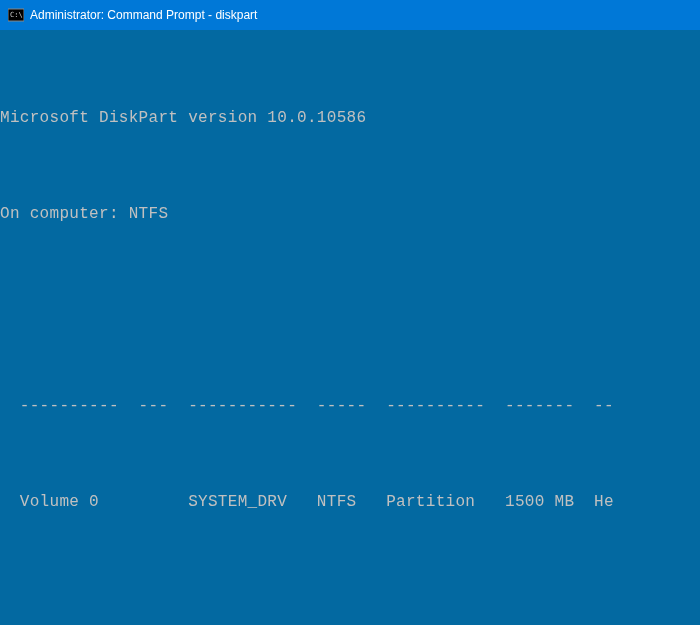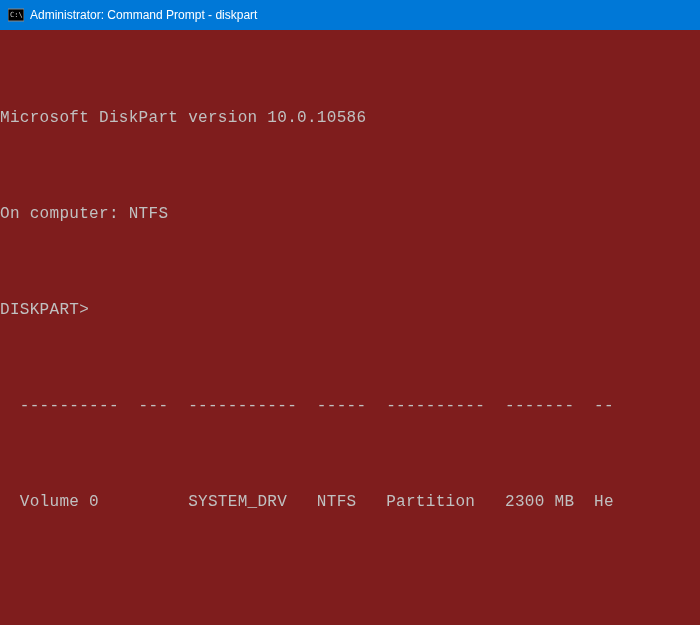--- a/index.html
+++ b/index.html
@@ -30,21 +30,21 @@
       margin-right: 6px;
       display: flex;
       align-items: center;
       justify-content: center;
     }
     .titlebar-icon svg {
       width: 16px;
       height: 16px;
     }
     .terminal {
-      background: #7f1d1d;
+      background: #0369a1;
       color: #c0c0c0;
       padding: 4px 4px 4px 0;
       font-size: 16px;
       line-height: 1.5;
       white-space: pre;
       letter-spacing: 0.3px;
       font-family: Consolas, 'Courier New', monospace;
       height: calc(100% - 30px);
       overflow: hidden;
     }
@@ -67,25 +67,25 @@
   </span>
   <span>Administrator: Command Prompt - diskpart</span>
 </div>
 
 <div class="terminal">
 <div class="line"></div>
 <div class="line">Microsoft DiskPart version 10.0.10586</div>
 <div class="line"></div>
 <div class="line">On computer: NTFS</div>
 <div class="line"></div>
-<div class="line prompt-row"><span>DISKPART&gt;</span><span> </span></div>
+<div class="line prompt-row"><span> </span></div>
 <div class="line"></div>
 <div class="line">  ----------  ---  -----------  -----  ----------  -------  --</div>
 <div class="line"></div>
-<div class="line">  Volume 0         SYSTEM_DRV   NTFS   Partition   2300 MB  He</div>
+<div class="line">  Volume 0         SYSTEM_DRV   NTFS   Partition   1500 MB  He</div>
 
 
 
 
 
 
 
 
 
 

